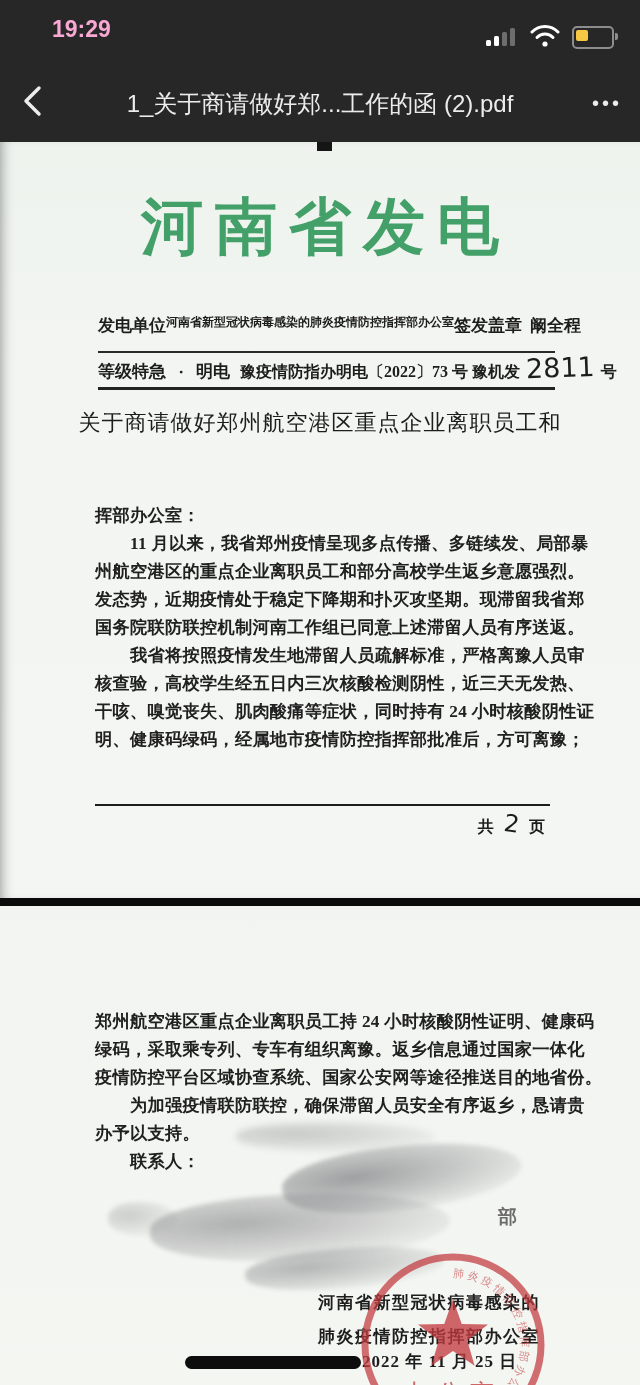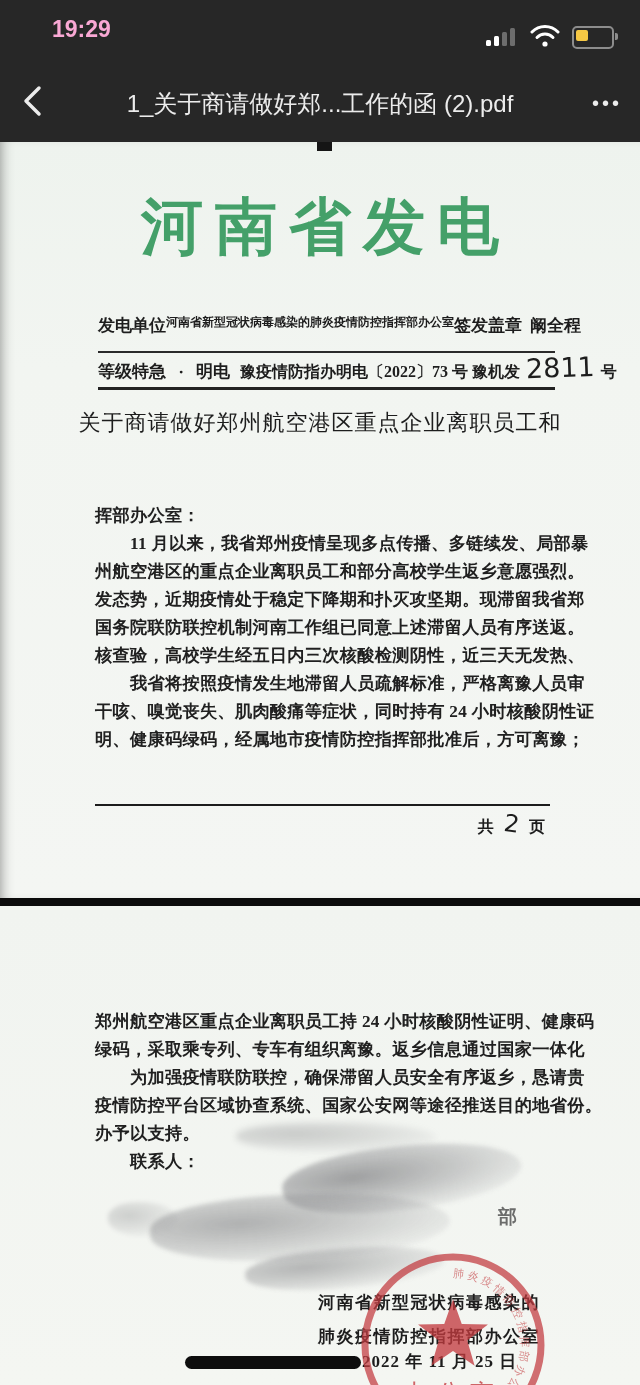--- a/index.html
+++ b/index.html
@@ -135,42 +135,42 @@
     <div class="doctitle">
       <div>关于商请做好郑州航空港区重点企业离职员工和</div>
     </div>
 
     <div class="bodytext">
         <div>挥部办公室：</div>
         <div>　　11 月以来，我省郑州疫情呈现多点传播、多链续发、局部暴</div>
         <div>州航空港区的重点企业离职员工和部分高校学生返乡意愿强烈。</div>
         <div>发态势，近期疫情处于稳定下降期和扑灭攻坚期。现滞留我省郑</div>
         <div>国务院联防联控机制河南工作组已同意上述滞留人员有序送返。</div>
+        <div>　　我省将按照疫情发生地滞留人员疏解标准，严格离豫人员审</div>
         <div>核查验，高校学生经五日内三次核酸检测阴性，近三天无发热、</div>
-        <div>　　我省将按照疫情发生地滞留人员疏解标准，严格离豫人员审</div>
         <div>干咳、嗅觉丧失、肌肉酸痛等症状，同时持有 24 小时核酸阴性证</div>
         <div>明、健康码绿码，经属地市疫情防控指挥部批准后，方可离豫；</div>
       </div>
 
     <div class="endrule"></div>
     <div class="pagecount">
       <span>共</span>
       <span class="hand">2</span>
       <span>页</span>
     </div>
   </div>
 
   <div class="pagegap"></div>
 
   <div class="page page2">
     <div class="bodytext">
         <div>郑州航空港区重点企业离职员工持 24 小时核酸阴性证明、健康码</div>
         <div>绿码，采取乘专列、专车有组织离豫。返乡信息通过国家一体化</div>
+        <div>疫情防控平台区域协查系统、国家公安网等途径推送目的地省份。</div>
         <div>　　为加强疫情联防联控，确保滞留人员安全有序返乡，恳请贵</div>
-        <div>疫情防控平台区域协查系统、国家公安网等途径推送目的地省份。</div>
         <div>办予以支持。</div>
         <div>　　联系人：</div>
       </div>
 
     <div class="faintchar">部</div>
 
     <div class="smudge sm-e"></div>
     <div class="smudge sm-a"></div>
     <div class="smudge sm-b"></div>
     <div class="smudge sm-c"></div>

